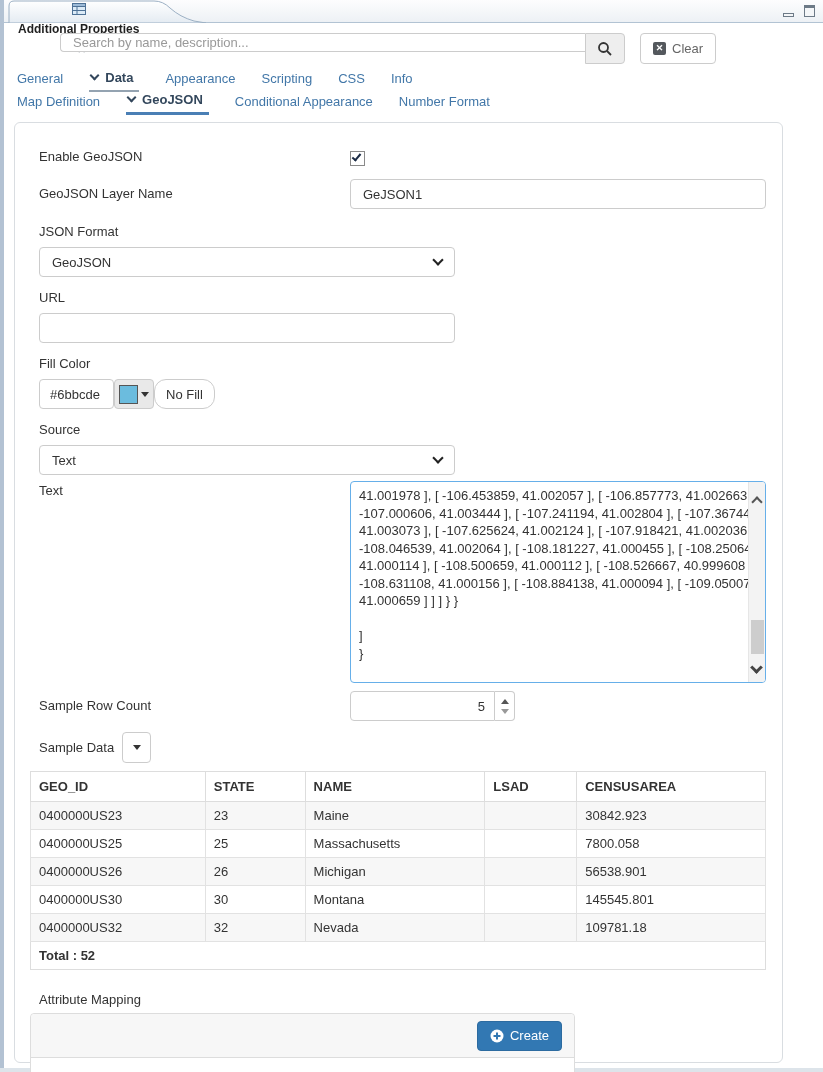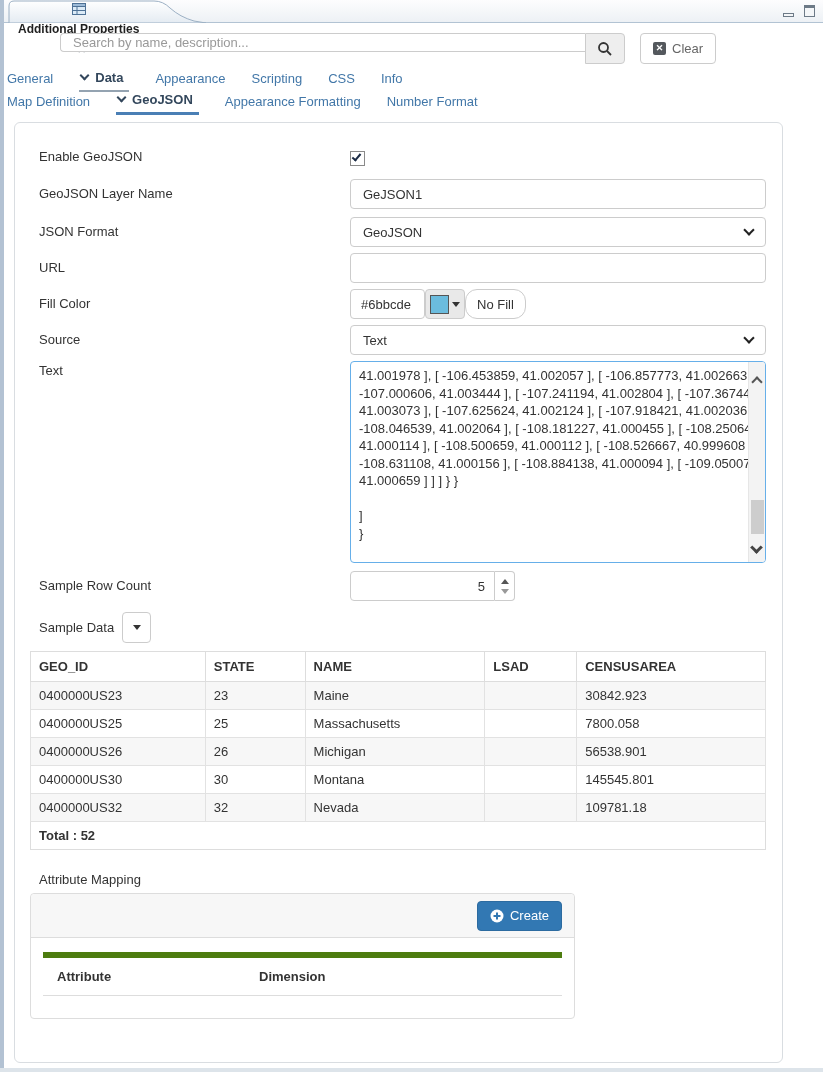--- a/index.html
+++ b/index.html
@@ -19,35 +19,35 @@
 
   
   .search-row { position:absolute; left:60px; top:33px; display:flex; align-items:flex-start; }
   .search-input { width:525px; height:19px; border:1px solid #ccc; border-radius:4px 0 0 4px; border-right:none; padding:0 12px; font-size:13px; font-family:"Liberation Sans",sans-serif; color:#333; outline:none; }
   .search-input::placeholder { color:#999; }
   .search-btn { width:40px; height:31px; background:#eee; border:1px solid #ccc; border-radius:0 4px 4px 0; display:flex; align-items:center; justify-content:center; cursor:pointer; }
   .clear-btn { margin-left:15px; height:31px; background:#fff; border:1px solid #ccc; border-radius:4px; display:flex; align-items:center; gap:6px; padding:0 12px; font-size:13px; color:#666; cursor:pointer; }
   .clear-ic { width:13px; height:13px; background:#54585d; border-radius:2px; color:#fff; font-size:9px; line-height:13px; text-align:center; font-weight:bold; }
 
   
-  .tabs { position:absolute; left:7px; display:flex; gap:26px; font-size:13px; }
+  .tabs { position:absolute; left:17px; display:flex; gap:26px; font-size:13px; }
   .tabs-1 { top:70px; }
   .tabs-2 { top:92px; }
   .tab { color:#4277a8; cursor:pointer; padding-bottom:5px; display:flex; align-items:center; gap:7px; white-space:nowrap; }
   .tab.active { color:#33475c; font-weight:bold; padding:0 6px 5px 2px; }
   .tab.active-gray { border-bottom:2px solid #94a3b1; }
   .tab.active-blue { border-bottom:3px solid #4a7fb5; }
   .chev { display:inline-block; width:7px; height:7px; border-right:2px solid #33475c; border-bottom:2px solid #33475c; transform:rotate(45deg); margin-top:-4px; }
 
   
   .panel { position:absolute; left:14px; top:122px; width:769px; height:941px; background:#fff; border:1px solid #d9dde1; border-radius:6px; padding-top:24px; }
   .form-row { display:flex; margin:0 16px 0 24px; }
   .form-label { width:311px; font-size:13px; color:#333; line-height:30px; }
   .form-field { width:416px; position:relative; }
-  .mb8 { margin-bottom:8px; } .mb6 { margin-bottom:6px; } .mb12 { margin-bottom:12px; } .mb10 { margin-bottom:10px; }
+  .mb8 { margin-bottom:8px; } .mb6 { margin-bottom:6px;flex-direction:column; } .mb12 { margin-bottom:12px; } .mb10 { margin-bottom:10px; }
 
   .txt-input { width:100%; height:30px; border:1px solid #ccc; border-radius:4px; padding:0 12px; font-size:13px; font-family:"Liberation Sans",sans-serif; color:#333; outline:none; }
 
   .checkbox { width:15px; height:15px; border:1px solid #8a8a8a; background:#fff; position:relative; margin-top:4px; cursor:pointer; }
   .checkbox .mark { position:absolute; left:3px; top:0px; width:5px; height:9px; border-right:2px solid #1b2b45; border-bottom:2px solid #1b2b45; transform:rotate(40deg); }
 
   .select { width:100%; height:30px; border:1px solid #ccc; border-radius:4px; background:#fff; display:flex; align-items:center; padding:0 12px; font-size:13px; color:#333; cursor:pointer; }
   .select .chev-dn { margin-left:auto; width:8px; height:8px; border-right:2px solid #222; border-bottom:2px solid #222; transform:rotate(45deg); margin-top:-4px; }
 
   .fill-row { display:flex; }
@@ -144,21 +144,21 @@
   <span class="tab">CSS</span>
   <span class="tab">Info</span>
 </div>
 
 <div class="tabs tabs-2">
   <span class="tab">Map Definition</span>
   <span class="tab active active-blue">
     <span class="chev"></span>
     <span>GeoJSON</span>
   </span>
-  <span class="tab">Appearance Formatting</span>
+  <span class="tab">Conditional Appearance</span>
   <span class="tab">Number Format</span>
 </div>
 
 <div class="panel">
 
   <div class="form-row mb12">
     <span class="form-label" style="line-height:20px;">Enable GeoJSON</span>
     <div class="form-field">
       <div class="checkbox">
           <span class="mark"></span>

